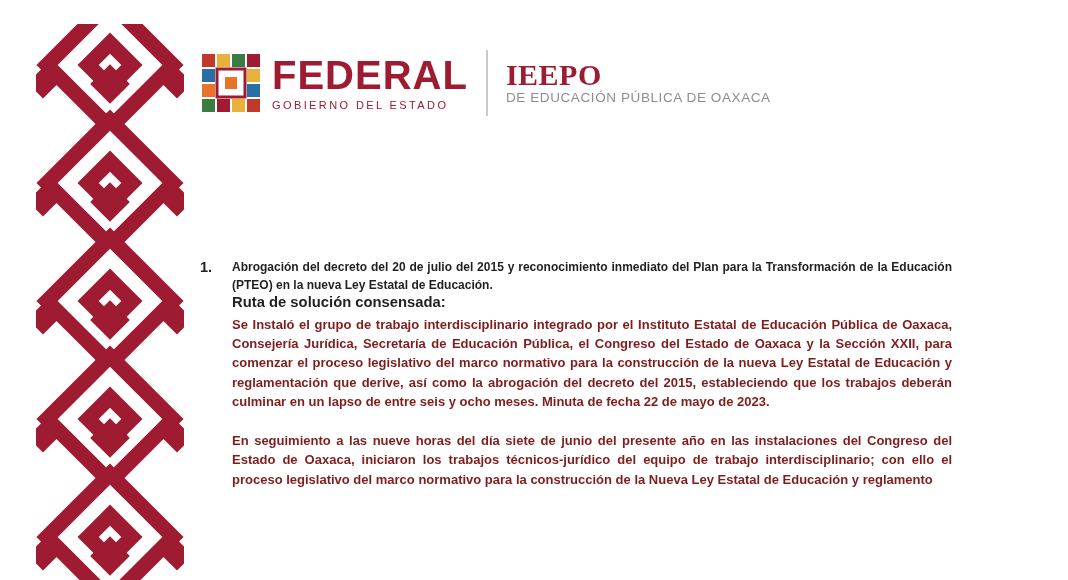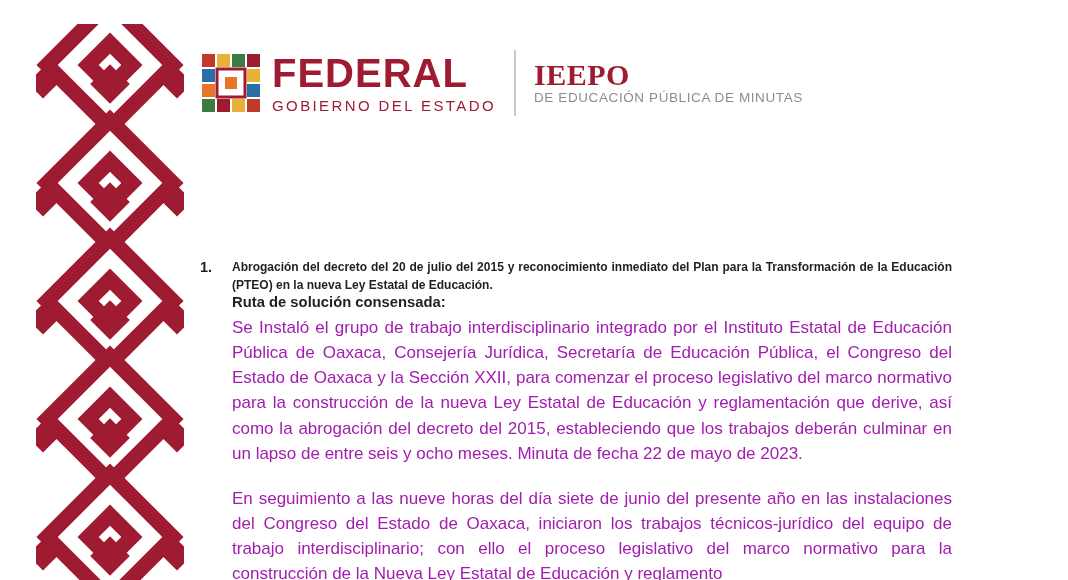--- a/index.html
+++ b/index.html
@@ -138,21 +138,21 @@
     margin-right: 16px;
   }
   .oax-title {
     font-size: 40px;
     font-weight: bold;
     letter-spacing: 1px;
     color: #9e1b32;
     line-height: 1;
   }
   .oax-sub {
-    font-size: 15px;
+    font-size: 11px;
     letter-spacing: 2.4px;
     color: #9e1b32;
     margin-top: 4px;
   }
   .divider {
     width: 2px;
     height: 66px;
     background: #c9c9c9;
     margin: 0 18px 0 2px;
   }
@@ -219,24 +219,25 @@
   .sub-block {
     margin-left: 32px;
   }
   .sub-heading {
     font-size: 14.8px;
     font-weight: bold;
     color: #231f20;
     margin-bottom: 5px;
   }
   .para {
-    font-size: 17px;
+    font-size: 13px;
     line-height: 1.48;
     text-align: justify;
-    color: #a21caf;
+    color: #7f1d1d;
+    font-weight: bold;
   }
   .para + .para {
     margin-top: 20px;
   }
 </style>
 </head>
 <body>
 
 <div class="page">
 
@@ -329,21 +330,21 @@
 
     <div class="oax-wordmark">
       <div class="oax-title">FEDERAL</div>
       <div class="oax-sub">GOBIERNO DEL ESTADO</div>
     </div>
 
     <div class="divider"></div>
 
     <div class="ieepo-block">
       <div class="ieepo-title">IEEPO</div>
-      <div class="ieepo-l2">DE EDUCACIÓN PÚBLICA DE MINUTAS</div>
+      <div class="ieepo-l2">DE EDUCACIÓN PÚBLICA DE OAXACA</div>
     </div>
   </div>
 
 
   <div class="item-block">
     <div class="item-row">
       <div class="item-num">1.</div>
       <div class="item-text">Abrogación del decreto del 20 de julio del 2015 y reconocimiento inmediato del Plan para la Transformación de la Educación (PTEO) en la nueva Ley Estatal de Educación.</div>
     </div>
     <div class="sub-block">

